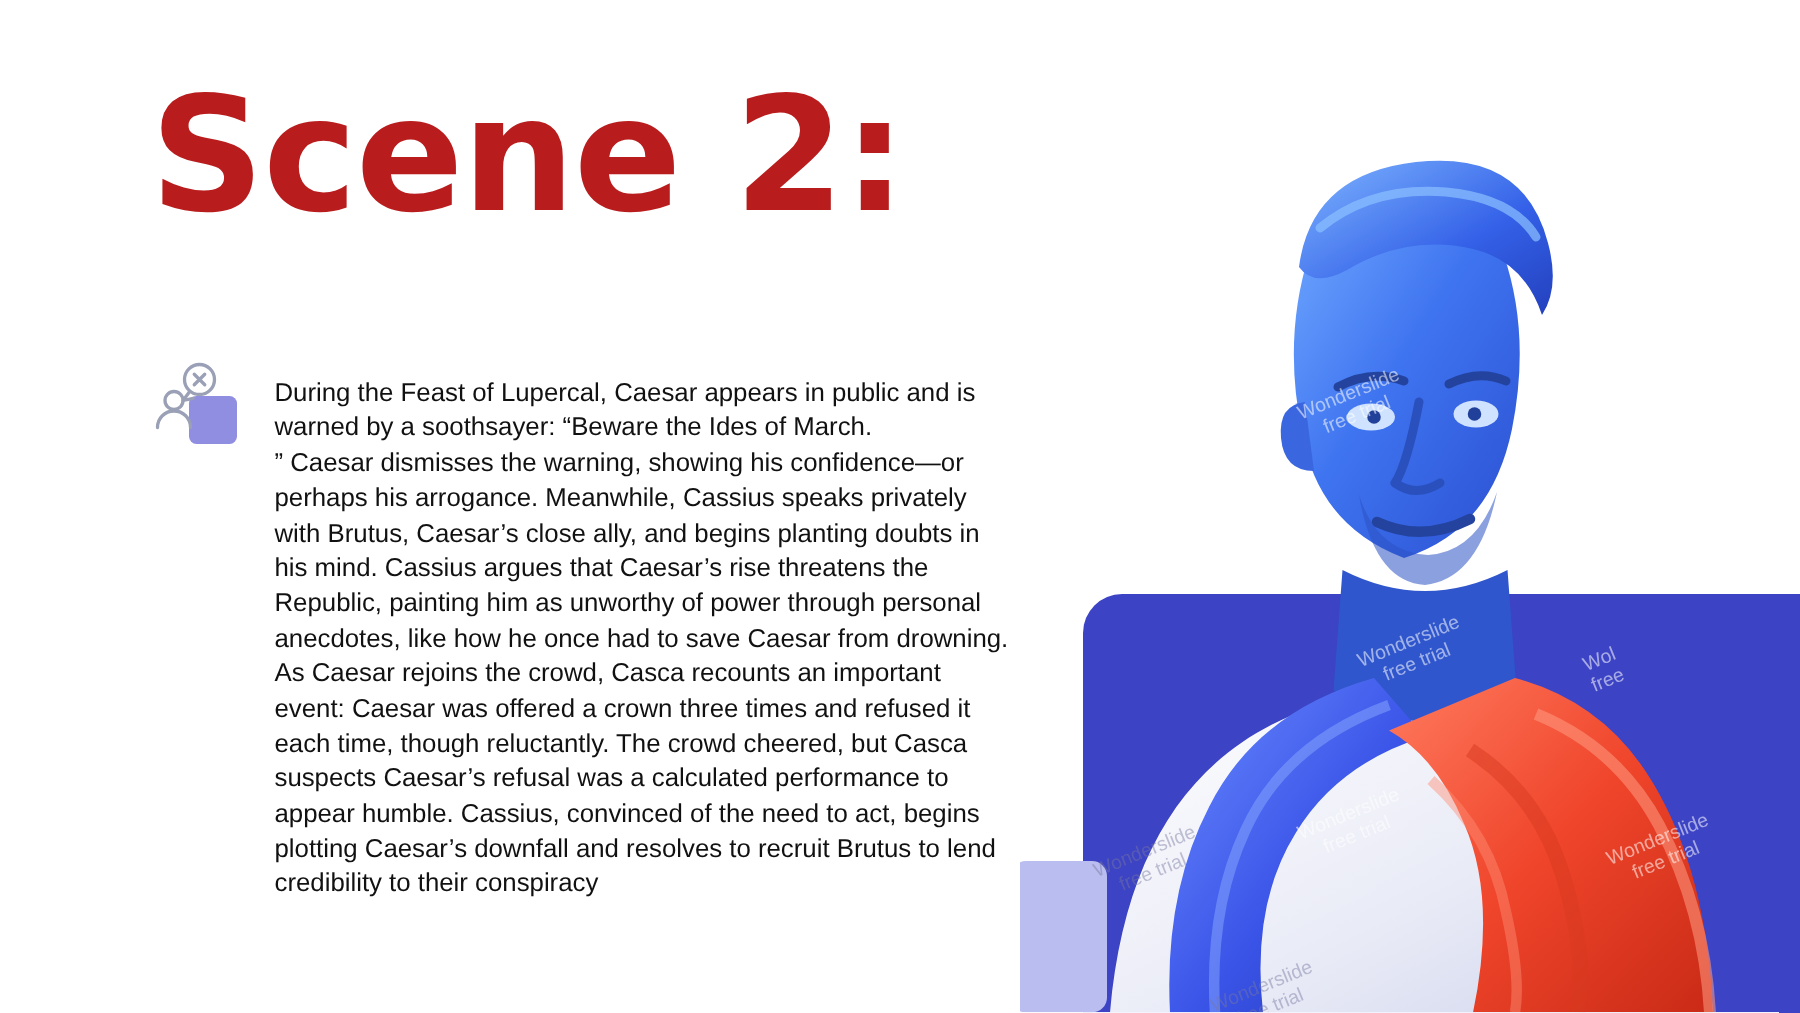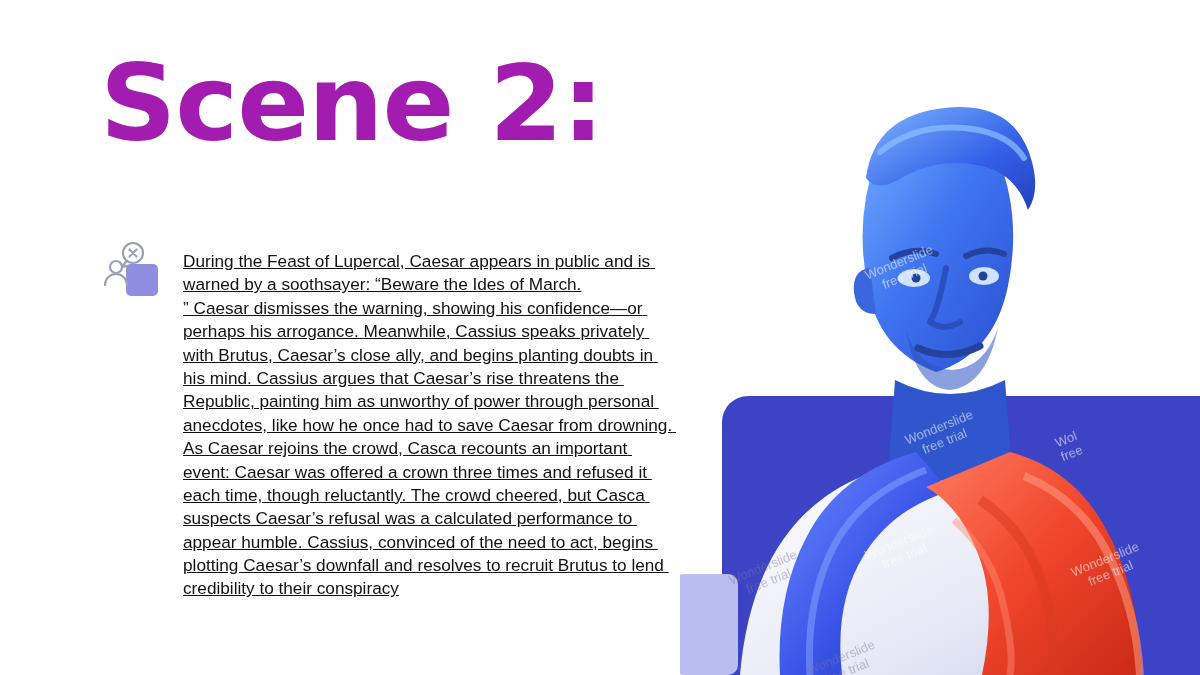--- a/index.html
+++ b/index.html
@@ -24,38 +24,37 @@
 
   
   .title {
     position: absolute;
     left: 100px;
     top: 48px;
     font-size: 106px;
     line-height: 1.05;
     font-weight: 700;
     letter-spacing: -1px;
-    color: #a21caf;
+    color: #b91c1c;
     font-family: "DejaVu Sans", sans-serif;
   }
 
   
   .body-block {
     position: absolute;
     left: 183px;
     top: 250px;
     width: 492px;
   }
   .body-text {
     font-size: 17.2px;
     line-height: 1.36;
     color: #111111;
     font-family: "Liberation Sans", sans-serif;
     white-space: pre-wrap;
-    text-decoration: underline;
   }
 
   
   .icon-cluster {
     position: absolute;
     left: 100px;
     top: 240px;
     width: 66px;
     height: 60px;
   }

